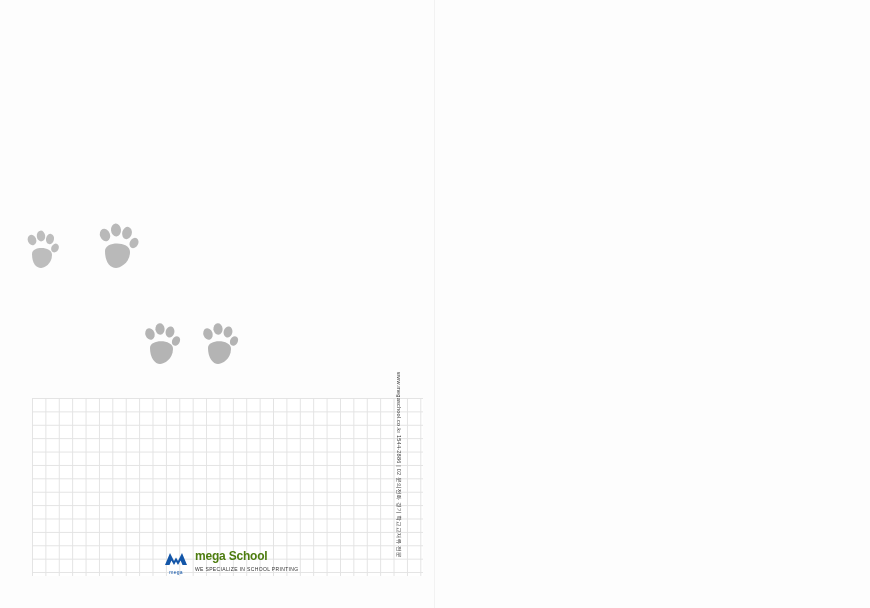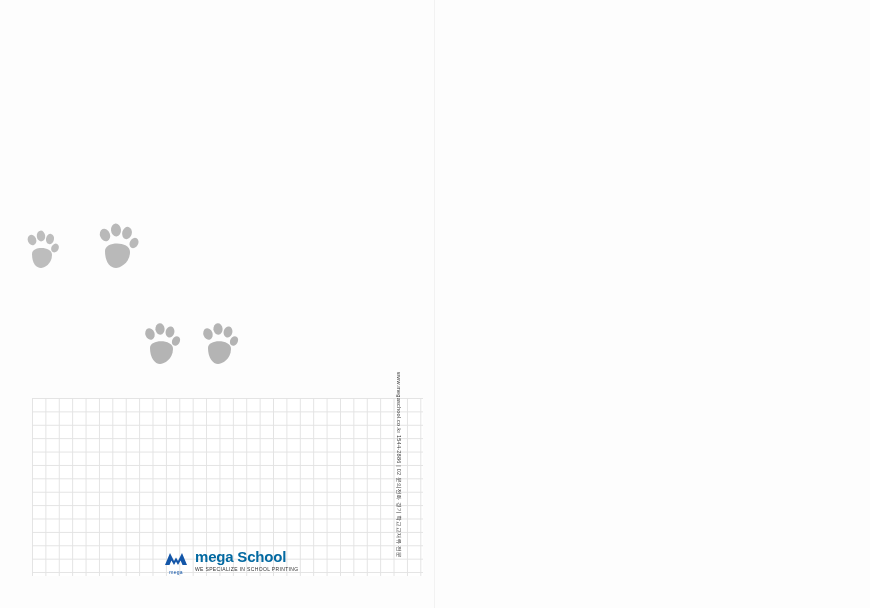--- a/index.html
+++ b/index.html
@@ -90,23 +90,23 @@
     letter-spacing: .2px;
     color: #1356a8;
     line-height: 5px;
   }
   .logo-text {
     display: flex;
     flex-direction: column;
     justify-content: center;
   }
   .logo-title {
-    font-size: 15px;
+    font-size: 12px;
     font-weight: bold;
-    color: #0369a1;
+    color: #4d7c0f;
     letter-spacing: -0.2px;
     line-height: 15px;
   }
   .logo-tagline {
     font-size: 5px;
     color: #333333;
     letter-spacing: .35px;
     line-height: 7px;
     margin-top: 2px;
   }

